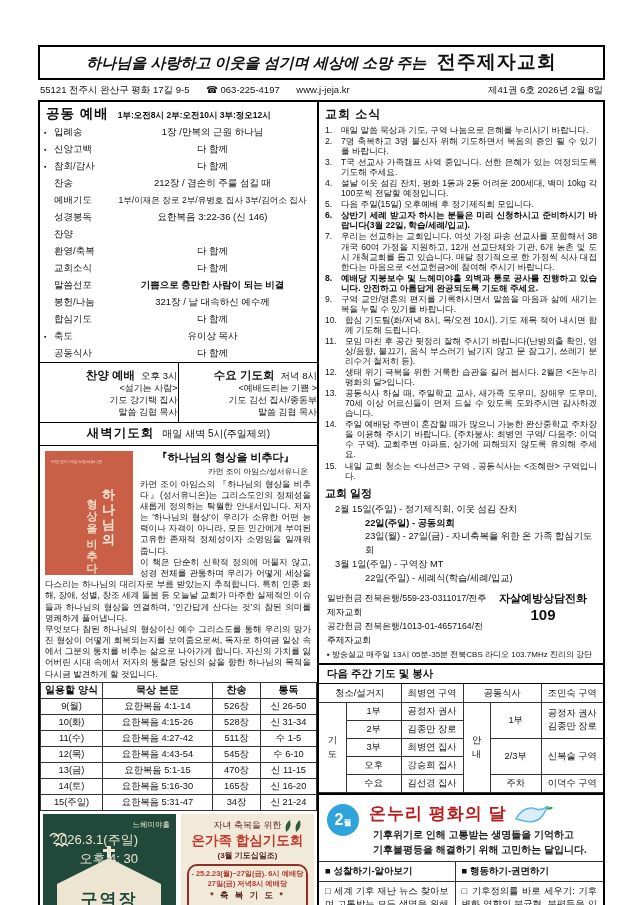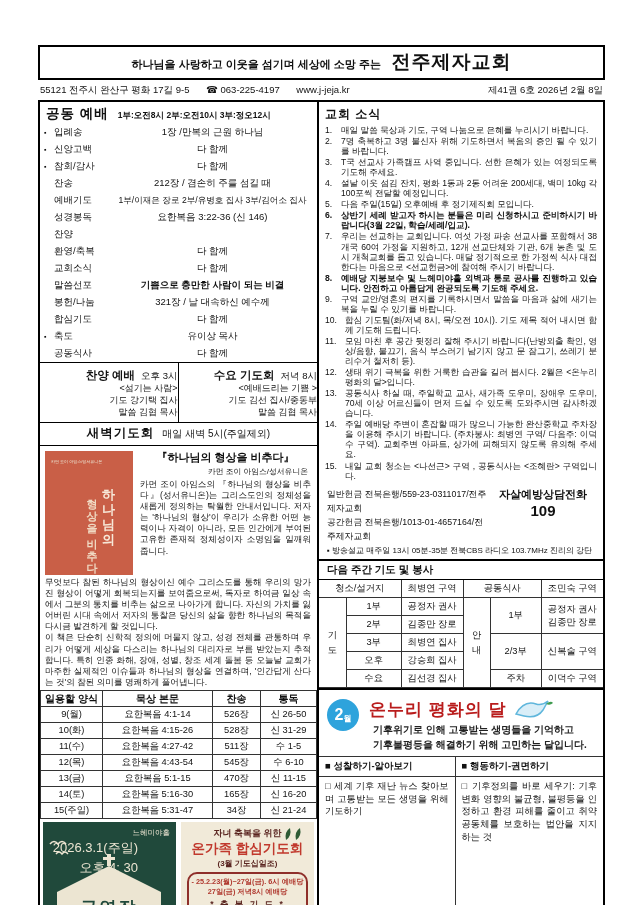--- a/index.html
+++ b/index.html
@@ -2,21 +2,21 @@
 <html><head>
 <meta charset="utf-8">
 <style>
   * { margin:0; padding:0; box-sizing:border-box; }
   html,body { background:#fff; }
   body { width:640px; height:905px; font-family:"Liberation Sans","DejaVu Sans",sans-serif; color:#111; overflow:hidden; }
   .page { position:relative; width:640px; height:905px; padding:45px 35px 0 38px; }
 
   
   .hbox { border:2px solid #000; text-align:center; padding:2px 0 3px; }
-  .slogan { font-size:11px; font-weight:bold; }
+  .slogan { font-size:15px; font-weight:bold;font-style:italic; }
   .cname { font-size:19px; font-weight:bold; margin-left:6px; letter-spacing:1px; }
   .addr { display:flex; justify-content:space-between; font-size:9.5px; padding:4px 2px 3px; }
   .addr .l span { margin-right:14px; }
 
   
   .main { border:2px solid #000; display:flex; height:810px; }
   .colL { width:279px; border-right:2px solid #000; display:flex; flex-direction:column; }
   .colR { flex:1; display:flex; flex-direction:column; }
 
   
@@ -62,21 +62,21 @@
   .pmMT .birds { position:absolute; left:5px; top:14px; }
   .pmMT .place { position:absolute; right:6px; top:6px; font-size:7.5px; }
   .pmMT .dt { position:absolute; right:38px; top:16px; text-align:right; font-size:13px; line-height:1.5; }
   .church { position:absolute; left:14px; top:32px; width:104px; text-align:center; }
   .church .cross { width:4px; height:12px; background:#ece5d2; margin:0 auto; position:relative; }
   .church .cross::after { content:""; position:absolute; left:-4px; top:3px; width:12px; height:3px; background:#ece5d2; }
   .church .roof { width:0; height:0; border-left:52px solid transparent; border-right:52px solid transparent; border-bottom:26px solid #ece5d2; }
   .church .bodyy { width:104px; height:62px; background:#ece5d2; color:#20493b; padding-top:4px; }
   .church .t1 { font-size:17px; font-weight:bold; letter-spacing:2px; }
   .pmFam { background:#f1ead9; text-align:center; }
-  .pmFam .h1 { font-size:9px; font-weight:bold; color:#5a2520; padding-top:5px; }
+  .pmFam .h1 { font-size:9px; font-weight:normal; color:#5a2520; padding-top:5px; }
   .pmFam .h2 { font-size:13.5px; font-weight:bold; color:#c1392d; }
   .pmFam .h3 { font-size:8px; font-weight:bold; color:#5a2520; }
   .pmFam .leaves { position:absolute; right:8px; top:4px; }
   .fbox { border:2.5px solid #8f2f2a; border-radius:10px; margin:3px 6px; padding:3px 2px; }
   .fbox .l1, .fbox .l2 { font-size:7.3px; font-weight:bold; color:#b03a30; line-height:1.35; }
   .fbox .bt { font-size:8.5px; font-weight:bold; color:#5a2520; letter-spacing:2px; margin:2px 0; }
   .fbox .it { font-size:7.4px; font-weight:bold; color:#5a2520; line-height:1.45; text-align:center; }
 
   
   .news { padding:4px 6px 0 6px; }
@@ -247,43 +247,43 @@
 
       <div class="book">
         <div class="cover">
           <span class="vt3">카먼 조이 아임스/성서유니온</span>
           <span class="vt1">하나님의</span>
           <span class="vt2">형상을 비추다</span>
         </div>
         <div class="b-title">『하나님의 형상을 비추다』</div>
         <div class="b-author">카먼 조이 아임스/성서유니온</div>
         <p>카먼 조이 아임스의 『하나님의 형상을 비추다』(성서유니온)는 그리스도인의 정체성을 새롭게 정의하는 탁월한 안내서입니다. 저자는 '하나님의 형상'이 우리가 소유한 어떤 능력이나 자격이 아니라, 모든 인간에게 부여된 고유한 존재적 정체성이자 소명임을 일깨워 줍니다.</p>
+        <p>이 책은 단순히 신학적 정의에 머물지 않고, 성경 전체를 관통하며 우리가 어떻게 세상을 다스리는 하나님의 대리자로 부름  받았는지 추적합니다. 특히 인종 화해, 장애, 성별, 창조 세계 돌봄 등 오늘날 교회가 마주한 실제적인 이슈들과 하나님의 형상을 연결하며, '인간답게 산다는 것'의 참된 의미를 명쾌하게 풀어냅니다.</p>
         <p style="clear:both">무엇보다 참된 하나님의 형상이신 예수 그리스도를 통해 우리의 망가진 형상이 어떻게 회복되는지를 보여줌으로써, 독자로 하여금 일상 속에서 그분의 통치를 비추는 삶으로 나아가게 합니다. 자신의 가치를 잃어버린 시대 속에서 저자의 통찰은 당신의 삶을 향한 하나님의 목적을 다시금 발견하게 할 것입니다.</p>
-        <p>이 책은 단순히 신학적 정의에 머물지 않고, 성경 전체를 관통하며 우리가 어떻게 세상을 다스리는 하나님의 대리자로 부름  받았는지 추적합니다. 특히 인종 화해, 장애, 성별, 창조 세계 돌봄 등 오늘날 교회가 마주한 실제적인 이슈들과 하나님의 형상을 연결하며, '인간답게 산다는 것'의 참된 의미를 명쾌하게 풀어냅니다.</p>
       </div>
 
       <table class="dev">
         <tbody>
             <tr class="h">
           <td style="width:62px">일용할 양식</td>
           <td>묵상 본문</td>
           <td style="width:48px">찬송</td>
           <td style="width:56px">통독</td>
         </tr>
         <tr>
               <td>9(월)</td>
               <td>요한복음 4:1-14</td>
               <td>526장</td>
               <td>신 26-50</td>
             </tr>
         <tr>
               <td>10(화)</td>
               <td>요한복음 4:15-26</td>
               <td>528장</td>
-              <td>신 31-29</td>
+              <td>신 31-34</td>
             </tr>
         <tr>
               <td>11(수)</td>
               <td>요한복음 4:27-42</td>
               <td>511장</td>
               <td>수 1-5</td>
             </tr>
         <tr>
               <td>12(목)</td>
               <td>요한복음 4:43-54</td>
@@ -412,20 +412,28 @@
         <div class="n-item w">
             <span class="n-num">14.</span>
             <span class="n-text">주일 예배당 주변이 혼잡할 때가 많으니 가능한 완산중학교 주차장을 이용해 주시기 바랍니다. (주차봉사: 최병연 구역/ 다음주: 이덕수 구역). 교회주변 아파트, 상가에 피해되지 않도록 유의해 주세요.</span>
           </div>
         <div class="n-item w">
             <span class="n-num">15.</span>
             <span class="n-text">내일 교회 청소는 &lt;나선근&gt; 구역 , 공동식사는 &lt;조혜란&gt; 구역입니다.</span>
           </div>
       </div>
 
+      <div class="sched">
+        <div class="s-title">교회 일정</div>
+        <div class="s-line">2월 15일(주일) - 정기제직회, 이웃 섬김 잔치</div>
+        <div class="s-line i1 b">22일(주일) - 공동의회</div>
+        <div class="s-line i1">23일(월) - 27일(금) - 자녀축복을 위한 온 가족 합심기도회</div>
+        <div class="s-line">3월 1일(주일) - 구역장 MT</div>
+        <div class="s-line i1">22일(주일) - 세례식(학습/세례/입교)</div>
+      </div>
 
       <div class="off">
         <div class="off-l">
           <div>일반헌금 전북은행/559-23-0311017/전주제자교회</div>
           <div>공간헌금 전북은행/1013-01-4657164/전주제자교회</div>
         </div>
         <div class="hot">
           <div class="hl">자살예방상담전화</div>
           <div class="hn">109</div>
         </div>

